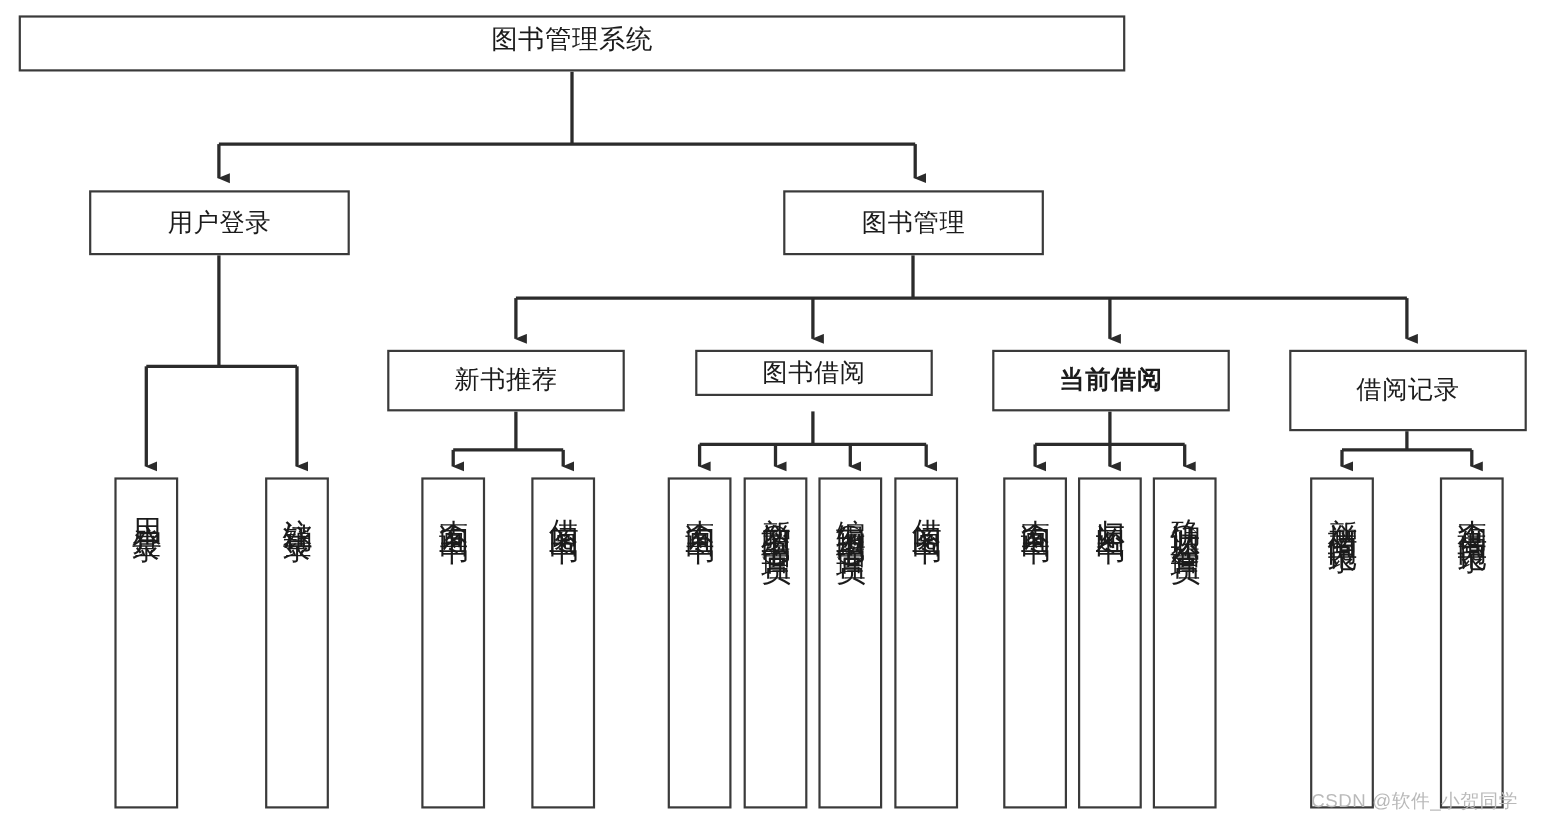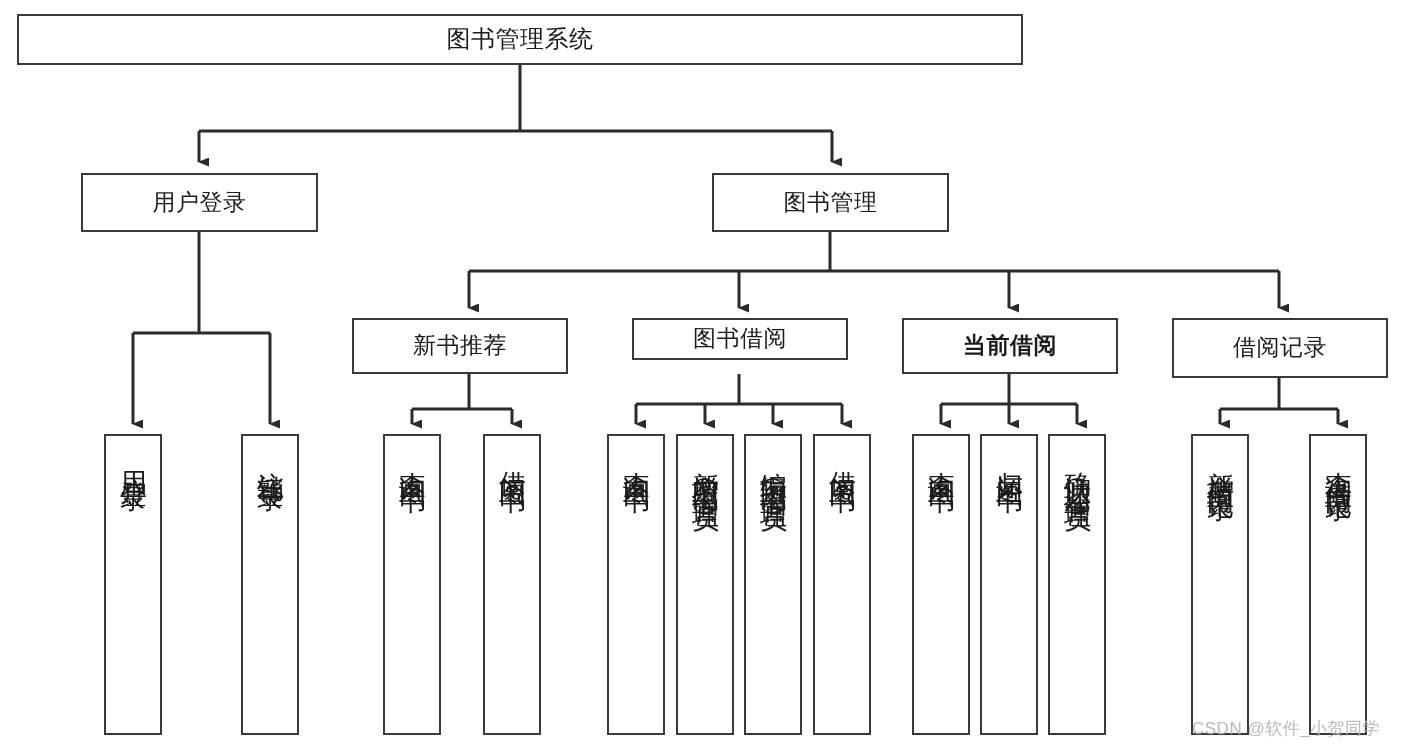--- a/index.html
+++ b/index.html
@@ -32,21 +32,21 @@
   }
   .node .label{
     color:#1b1b1b;
     letter-spacing:0.5px;
     line-height:1.12;
     text-align:center;
     white-space:nowrap;
   }
   
   .h-node .label{ font-size:23px; }
-  #node-root .label{ font-size:24px; }
+  #node-root .label{ font-size:24px;font-family:Liberation Mono, monospace; }
   
   .v-node{
     align-items:flex-start;
     padding-top:14px;
   }
   .v-node .label{
     writing-mode:vertical-rl;
     text-orientation:upright;
     font-size:27px;
     letter-spacing:5px;
@@ -135,21 +135,21 @@
   </div>
 
   <div class="node h-node" style="left:632px;top:318px;width:216px;height:42px;">
     <span class="label">图书借阅</span>
   </div>
 
   <div class="node h-node" style="left:902px;top:318px;width:216px;height:56px;font-weight:bold;">
     <span class="label">当前借阅</span>
   </div>
 
-  <div class="node h-node" style="left:1172px;top:318px;width:216px;height:60px;">
+  <div class="node h-node" style="left:1172px;top:318px;width:216px;height:74px;">
     <span class="label">借阅记录</span>
   </div>
 
   <div class="node v-node" style="left:104px;top:434px;width:58px;height:301px;">
     <span class="label">用户登录</span>
   </div>
 
   <div class="node v-node" style="left:241px;top:434px;width:58px;height:301px;">
     <span class="label">注销登录</span>
   </div>

